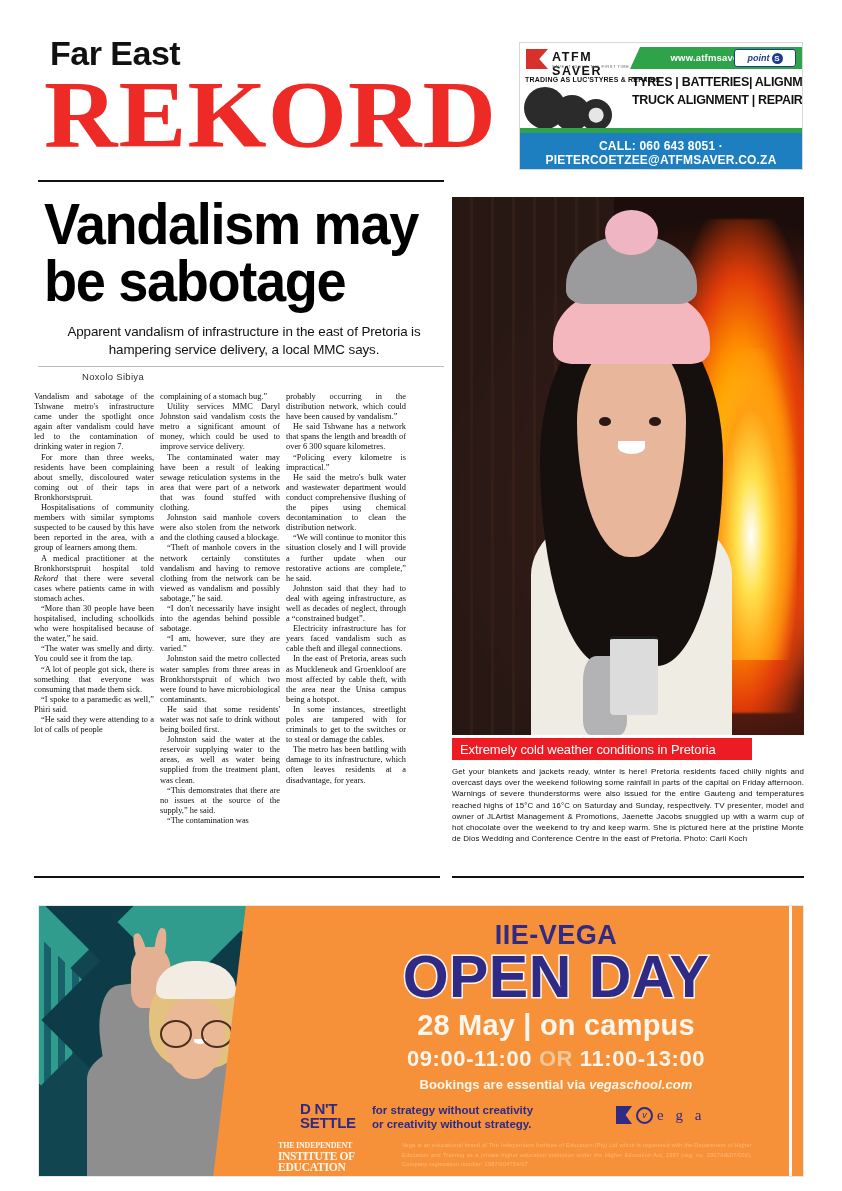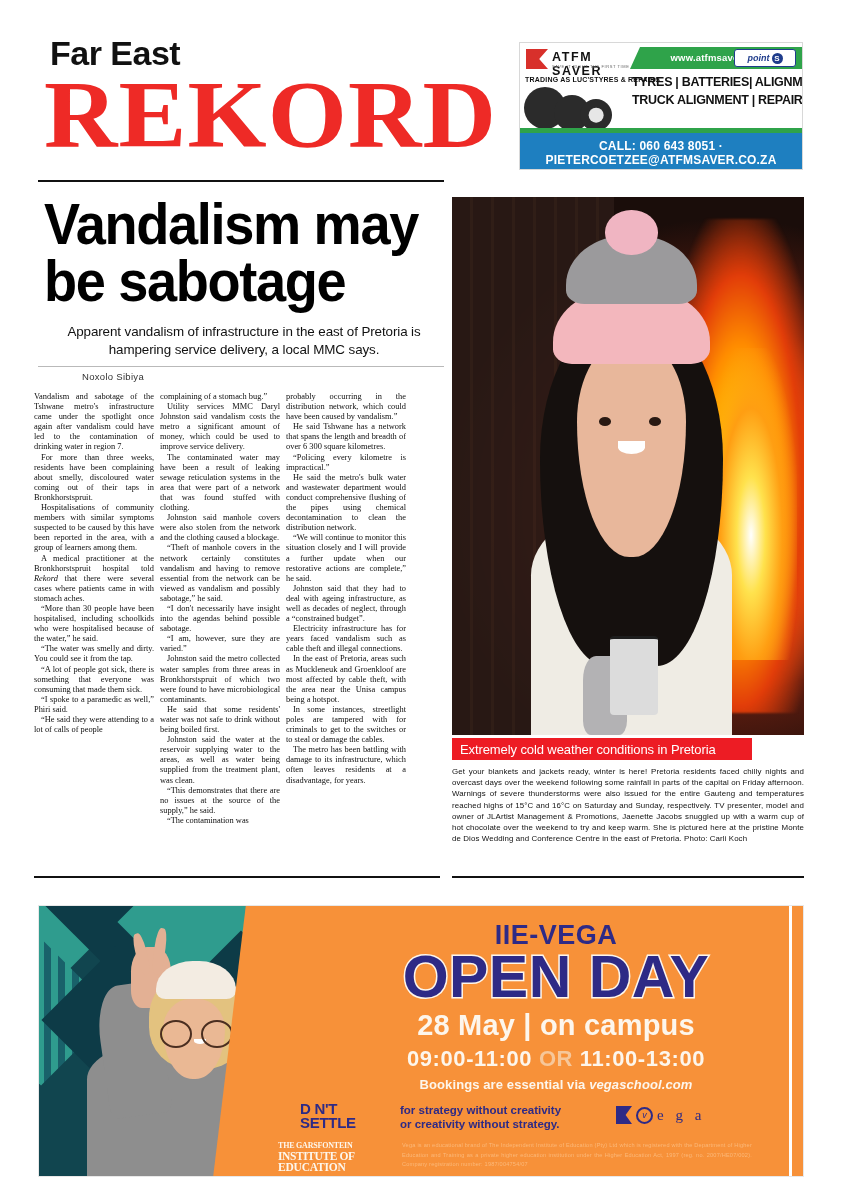--- a/index.html
+++ b/index.html
@@ -245,21 +245,21 @@
   .ba-book {
     font-size:13px; font-weight:bold; color:#fdf6ec; margin-top:5px; letter-spacing:0.1px;
   }
   .ba-book i { font-style:italic; }
   .ba-dontsettle {
     position:absolute; left:300px; top:1102px; width:66px;
     font-size:15px; font-weight:bold; color:#2e2a86; line-height:14px; letter-spacing:-0.3px;
   }
   .ba-strap-text {
     position:absolute; left:372px; top:1103px; width:250px;
-    font-size:11.5px; font-weight:bold; color:#2e2a86; line-height:14px;margin-left:28px;
+    font-size:11.5px; font-weight:bold; color:#2e2a86; line-height:14px;
   }
   .ba-vegalogo { position:absolute; left:616px; top:1102px; width:130px; height:26px;
       display:flex; align-items:center; gap:4px; }
   .ba-vflag { width:16px; height:18px; background:#2e2a86;
       clip-path: polygon(0 0,100% 0,60% 50%,100% 100%,0 100%); }
   .ba-vcircle { width:17px;height:17px;border:2px solid #2e2a86;border-radius:50%;
       display:flex;align-items:center;justify-content:center;font-size:9px;color:#2e2a86;font-style:italic;}
   .ba-vletters { font-size:15px; color:#2e2a86; letter-spacing:4px; font-family:"Liberation Serif",serif; }
   .ba-iielogo { position:absolute; left:278px; top:1140px; width:118px; }
   .ba-iie-line { font-family:"Liberation Serif",serif; color:#fdf6ec; font-weight:bold; line-height:11px; }
@@ -340,21 +340,21 @@
         <p>“The water was smelly and dirty. You could see it from the tap.</p>
         <p>“A lot of people got sick, there is something that everyone was consuming that made them sick.</p>
         <p>“I spoke to a paramedic as well,” Phiri said.</p>
         <p>“He said they were attending to a lot of calls of people</p>
       </div>
     <div class="col" id="col2">
         <p class="first">complaining of a stomach bug.”</p>
         <p>Utility services MMC Daryl Johnston said vandalism costs the metro a significant amount of money, which could be used to improve service delivery.</p>
         <p>The contaminated water may have been a result of leaking sewage reticulation systems in the area that were part of a network that was found stuffed with clothing.</p>
         <p>Johnston said manhole covers were also stolen from the network and the clothing caused a blockage.</p>
-        <p>“Theft of manhole covers in the network certainly constitutes vandalism and having to remove essential from the network can be viewed as vandalism and possibly sabotage,” he said.</p>
+        <p>“Theft of manhole covers in the network certainly constitutes vandalism and having to remove clothing from the network can be viewed as vandalism and possibly sabotage,” he said.</p>
         <p>“I don't necessarily have insight into the agendas behind possible sabotage.</p>
         <p>“I am, however, sure they are varied.”</p>
         <p>Johnston said the metro collected water samples from three areas in Bronkhorstspruit of which two were found to have microbiological contaminants.</p>
         <p>He said that some residents' water was not safe to drink without being boiled first.</p>
         <p>Johnston said the water at the reservoir supplying water to the areas, as well as water being supplied from the treatment plant, was clean.</p>
         <p>“This demonstrates that there are no issues at the source of the supply,” he said.</p>
         <p>“The contamination was</p>
       </div>
     <div class="col" id="col3">
         <p class="first">probably occurring in the distribution network, which could have been caused by vandalism.”</p>
@@ -454,19 +454,19 @@
   <div class="ba-strap-text">
     <div>for strategy without creativity</div>
     <div>or creativity without strategy.</div>
   </div>
   <div class="ba-vegalogo">
     <div class="ba-vflag"></div>
     <div class="ba-vcircle">v</div>
     <div class="ba-vletters">e g a</div>
   </div>
   <div class="ba-iielogo">
-    <div class="ba-iie-line ba-iie-1">THE GARSFONTEIN</div>
+    <div class="ba-iie-line ba-iie-1">THE INDEPENDENT</div>
     <div class="ba-iie-line ba-iie-2">INSTITUTE OF</div>
     <div class="ba-iie-line ba-iie-3">EDUCATION</div>
   </div>
   <div class="ba-disclaimer">Vega is an educational brand of The Independent Institute of Education (Pty) Ltd which is registered with the Department of Higher Education and Training as a private higher education institution under the Higher Education Act, 1997 (reg. no. 2007/HE07/002). Company registration number: 1987/004754/07</div>
 
 </div>
 
 </body></html>

